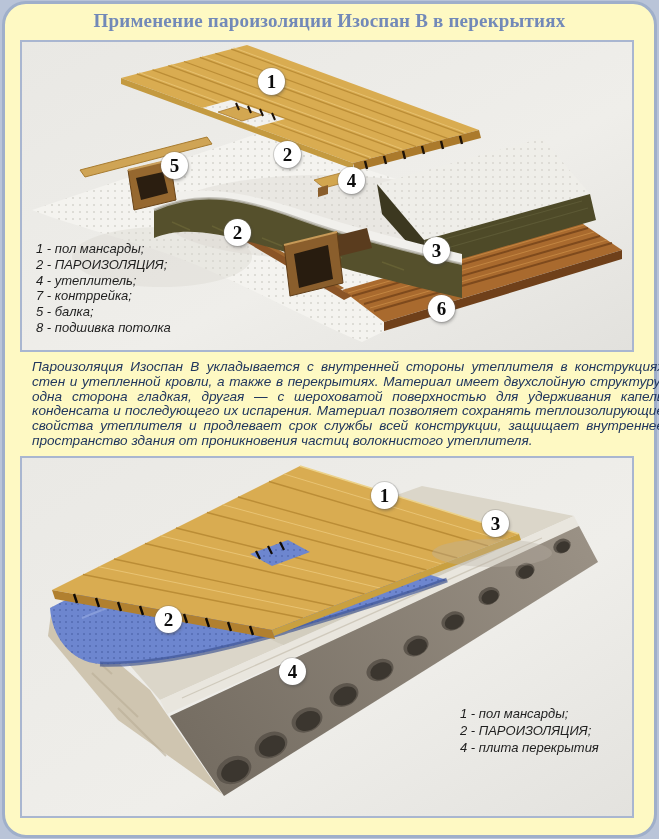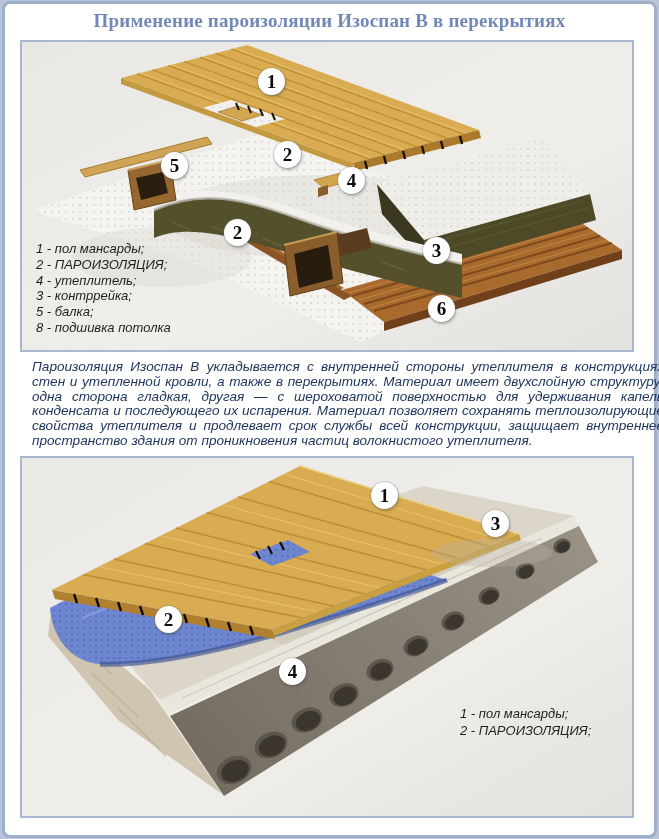--- a/index.html
+++ b/index.html
@@ -1,19 +1,19 @@
 <!DOCTYPE html>
 <html><head>
 <meta charset="utf-8">
 <style>
   html,body{margin:0;padding:0;}
   body{width:659px;height:839px;position:relative;overflow:hidden;background:#b9c4d8;
        font-family:"Liberation Sans", sans-serif;}
   .page{position:absolute;left:2px;top:1px;width:649px;height:831px;
-        border:3px solid #9fafca;border-radius:8px;background:#ffffff;}
+        border:3px solid #9fafca;border-radius:24px;background:#fef9c3;}
   .title{margin-top:6px;text-align:center;font-family:"Liberation Serif", serif;
          font-weight:bold;font-size:19px;color:#7289b8;letter-spacing:.2px;}
   .panel{position:absolute;border:2px solid #a9b6d0;
          background:linear-gradient(155deg,#e9e8e4 0%,#efeeea 55%,#e3e2de 100%);}
   .panel-upper{left:15px;top:36px;width:610px;height:308px;}
   .panel-lower{left:15px;top:452px;width:610px;height:358px;}
   .scene{position:absolute;left:0;top:0;}
   .badge{position:absolute;width:27px;height:27px;border-radius:50%;background:#ffffff;
          display:flex;align-items:center;justify-content:center;
          font-family:"Liberation Serif", serif;font-weight:bold;font-size:19px;color:#0c0c0c;
@@ -125,21 +125,21 @@
     <div class="badge" style="left:316px;top:125px;">4</div>
     <div class="badge" style="left:139px;top:110px;">5</div>
     <div class="badge" style="left:202px;top:177px;">2</div>
     <div class="badge" style="left:401px;top:195px;">3</div>
     <div class="badge" style="left:406px;top:253px;">6</div>
 
     <div class="legend legend-upper">
       <div>1 - пол мансарды;</div>
       <div>2 - ПАРОИЗОЛЯЦИЯ;</div>
       <div>4 - утеплитель;</div>
-      <div>3 - контррейка;</div>
+      <div>7 - контррейка;</div>
       <div>5 - балка;</div>
       <div>8 - подшивка потолка</div>
     </div>
   </div>
 
   <p class="description">Пароизоляция Изоспан В укладывается с внутренней стороны утеплителя в конструкциях стен и утепленной кровли, а также в перекрытиях. Материал имеет двухслойную структуру: одна сторона гладкая, другая — с шероховатой поверхностью для удерживания капель конденсата и последующего их испарения. Материал позволяет сохранять теплоизолирующие свойства утеплителя и продлевает срок службы всей конструкции, защищает внутреннее пространство здания от проникновения частиц волокнистого утеплителя.</p>
 
   <div class="panel panel-lower">
     <svg class="scene" width="610" height="358" viewBox="0 0 610 358">
       <defs>
@@ -221,16 +221,17 @@
     </svg>
 
     <div class="badge" style="left:349px;top:24px;">1</div>
     <div class="badge" style="left:460px;top:52px;">3</div>
     <div class="badge" style="left:133px;top:148px;">2</div>
     <div class="badge" style="left:257px;top:200px;">4</div>
 
     <div class="legend legend-lower">
       <div>1 - пол мансарды;</div>
       <div>2 - ПАРОИЗОЛЯЦИЯ;</div>
+      <div>4 - плита перекрытия</div>
     </div>
   </div>
 
 </div>
 
 </body></html>

